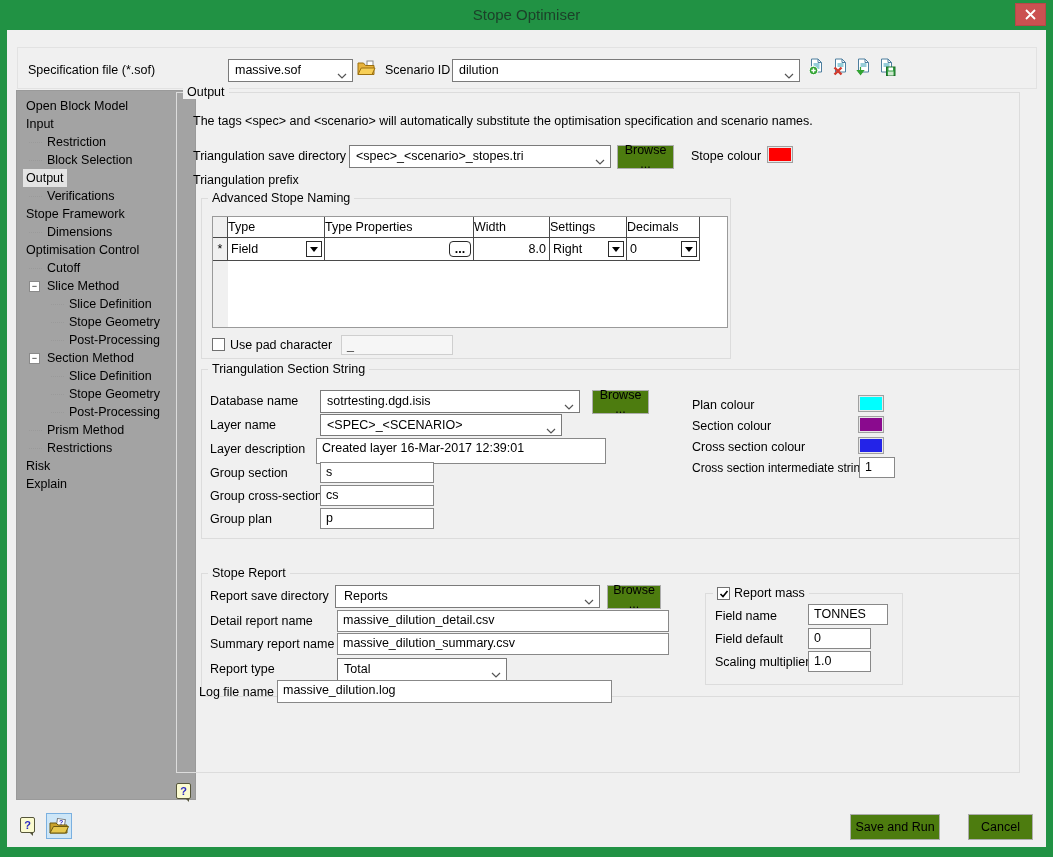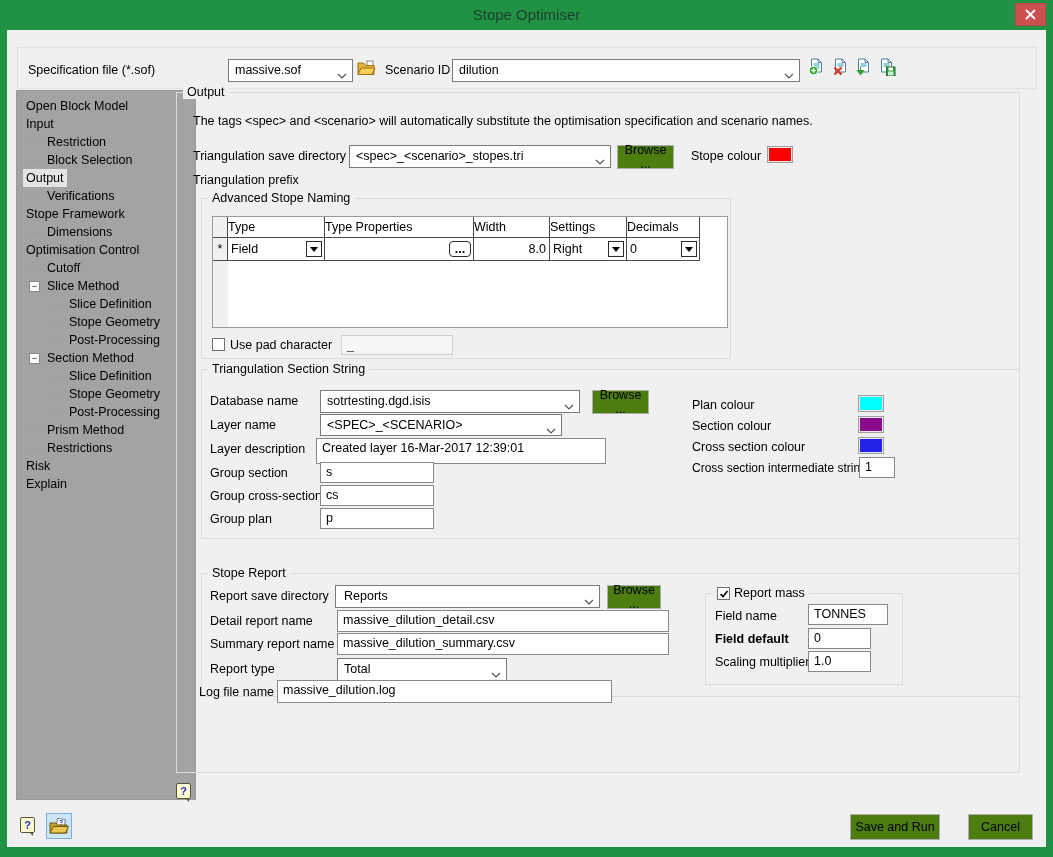--- a/index.html
+++ b/index.html
@@ -334,21 +334,21 @@
         <div class="abs" style="left:7px;top:-8px;background:#f0f0f0;padding:0 4px;display:flex;align-items:center;gap:4px;">
           <span class="cb">
               <svg width="10" height="10" viewBox="0 0 10 10">
                 <path d="M1.5 5 L4 7.5 L8.5 2" stroke="#000" fill="none" stroke-width="1.6"></path>
               </svg>
             </span>
           <span class="lbl">Report mass</span>
         </div>
         <div class="abs lbl" style="left:9px;top:15px;">Field name</div>
         <div class="abs tb" style="left:102px;top:10px;width:80px;height:21px;"><span>TONNES</span></div>
-        <div class="abs lbl" style="left:9px;top:38px;font-weight:bold;">Field default</div>
+        <div class="abs lbl" style="left:9px;top:38px;">Field default</div>
         <div class="abs tb" style="left:102px;top:34px;width:63px;height:21px;"><span>0</span></div>
         <div class="abs lbl" style="left:9px;top:61px;">Scaling multiplier</div>
         <div class="abs tb" style="left:102px;top:57px;width:63px;height:21px;"><span>1.0</span></div>
       </div>
     </div>
 
     <div class="abs lbl" style="left:22px;top:592px;">Log file name</div>
     <div class="abs tb" style="left:100px;top:587px;width:335px;height:23px;"><span>massive_dilution.log</span></div>
   </div>
 

